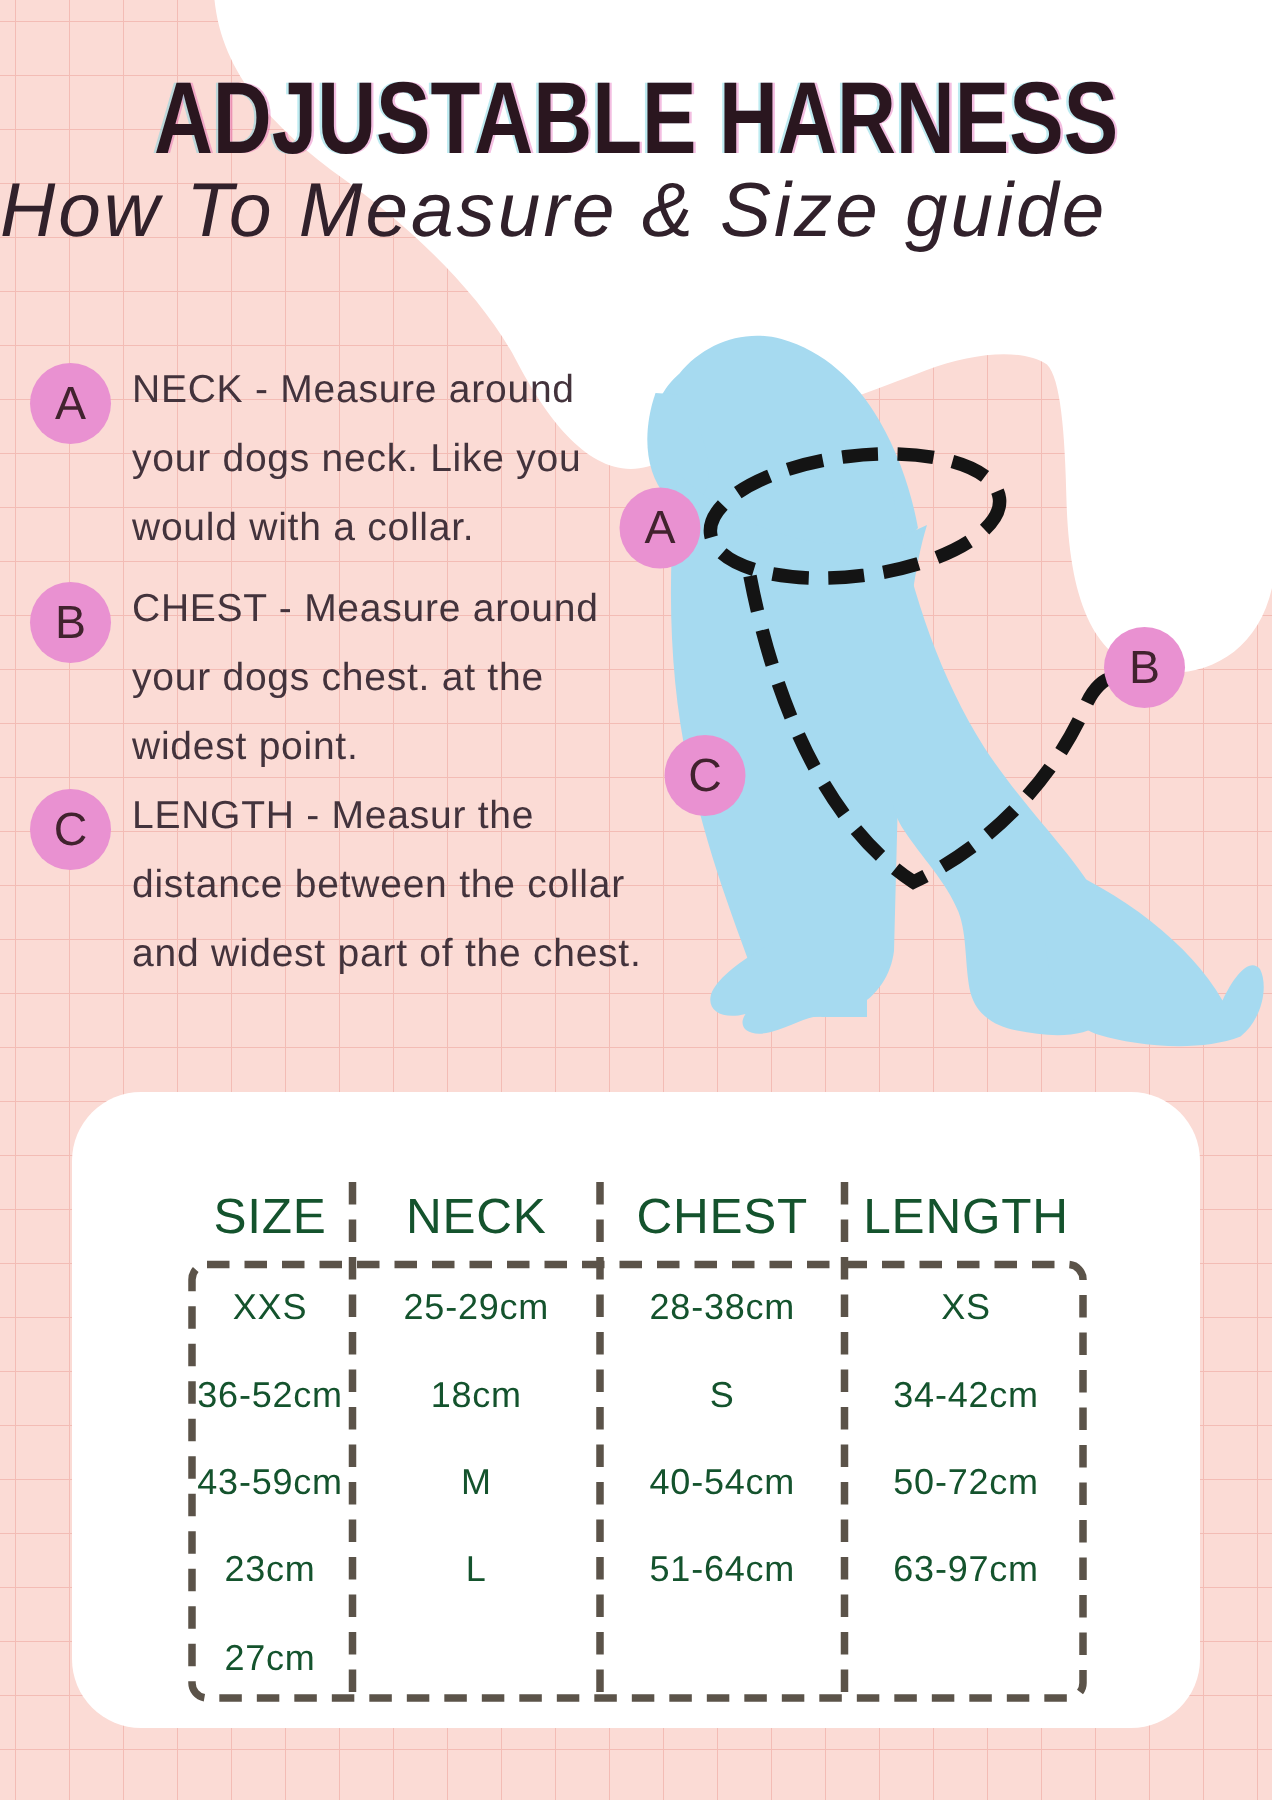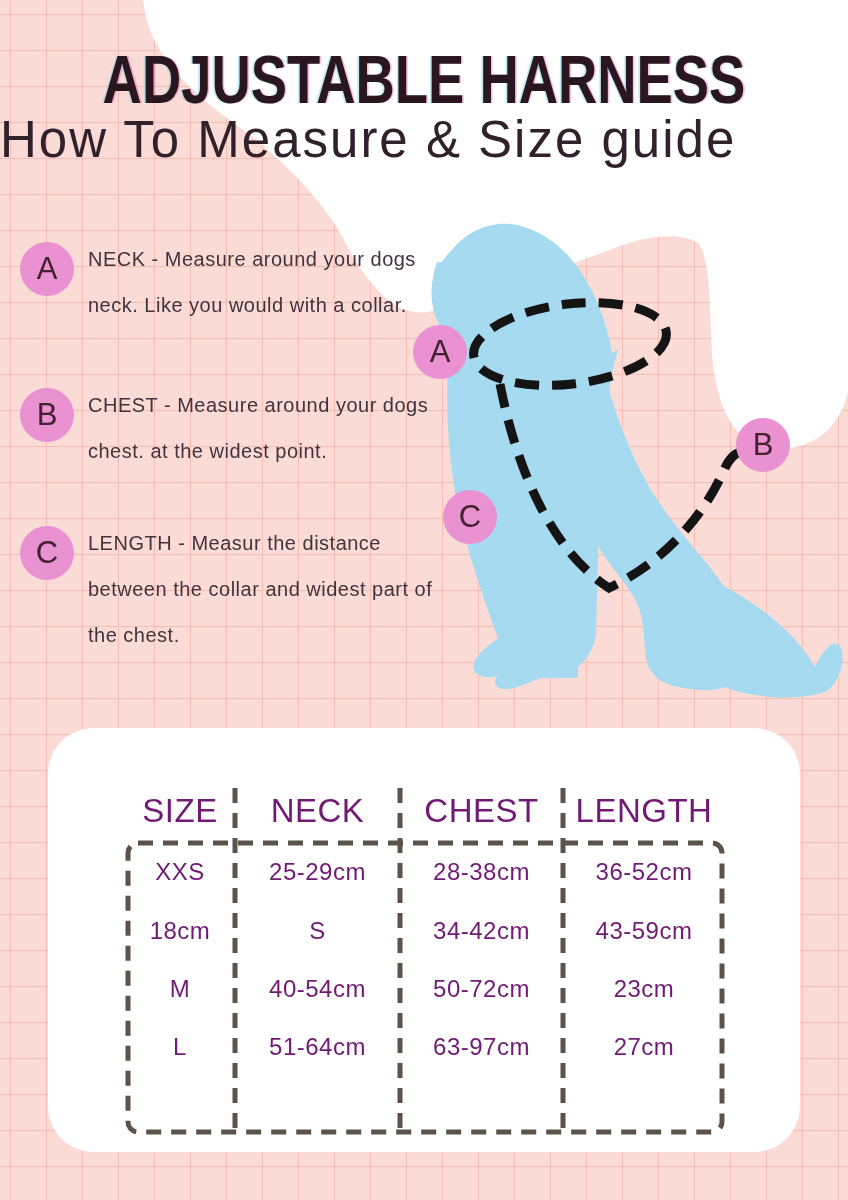--- a/index.html
+++ b/index.html
@@ -24,31 +24,31 @@
     font-size:68px;font-weight:bold;letter-spacing:0px;
     color:#2A161F;
     transform:scaleX(.80);
     text-shadow:-2px 0 0 rgba(110,210,225,.45),2px 0 0 rgba(220,70,170,.35);
     white-space:nowrap;
   }
   .subtitle{
     position:absolute;left:0;top:110px;width:736px;
     text-align:center;
     font-size:51px;font-weight:400;letter-spacing:2px;
-    color:#31212B;white-space:nowrap;
+    color:#31212B;white-space:nowrap;font-style:italic;
   }
   .badge{
     position:absolute;width:54px;height:54px;border-radius:50%;
     background:#E991D1;color:#41222E;
     display:flex;align-items:center;justify-content:center;
     font-size:31px;font-weight:400;
   }
   .instr{
     position:absolute;left:88px;
-    font-size:20px;line-height:46px;letter-spacing:.5px;
+    font-size:26px;line-height:46px;letter-spacing:.5px;
     color:#43333C;margin:0;
   }
   .instr-a{top:236px;width:350px;}
   .instr-b{top:382px;width:350px;}
   .instr-c{top:520px;width:372px;}
   .marker{
     position:absolute;width:54px;height:54px;border-radius:50%;
     background:#E991D1;color:#41222E;
     display:flex;align-items:center;justify-content:center;
     font-size:31px;
@@ -60,21 +60,21 @@
   .table-wrap{position:absolute;left:77px;top:50px;width:600px;height:357px;}
   .table-borders{position:absolute;left:0;top:0;width:600px;height:357px;}
   .table-grid{
     position:absolute;left:0;top:0;width:600px;height:357px;
     display:grid;
     grid-template-columns:110px 165px 163px 162px;
     grid-template-rows:65px repeat(5,58.4px);
   }
   .th,.td{
     display:flex;align-items:center;justify-content:center;
-    color:#701a75;letter-spacing:.5px;
+    color:#14532d;letter-spacing:.5px;
   }
   .th{font-size:33px;}
   .td{font-size:24px;}
 </style>
 </head>
 <body>
 
 <div class="page">
 
   <svg class="bg-art" viewBox="0 0 848 1200" aria-hidden="true">
@@ -142,20 +142,21 @@
       <div class="table-grid">
         <div class="th">SIZE</div>
         <div class="th">NECK</div>
         <div class="th">CHEST</div>
         <div class="th">LENGTH</div>
 
         <div class="td">XXS</div>
         <div class="td">25-29cm</div>
         <div class="td">28-38cm</div>
 
+        <div class="td">XS</div>
         <div class="td">36-52cm</div>
         <div class="td">18cm</div>
 
         <div class="td">S</div>
         <div class="td">34-42cm</div>
         <div class="td">43-59cm</div>
 
         <div class="td">M</div>
         <div class="td">40-54cm</div>
         <div class="td">50-72cm</div>

